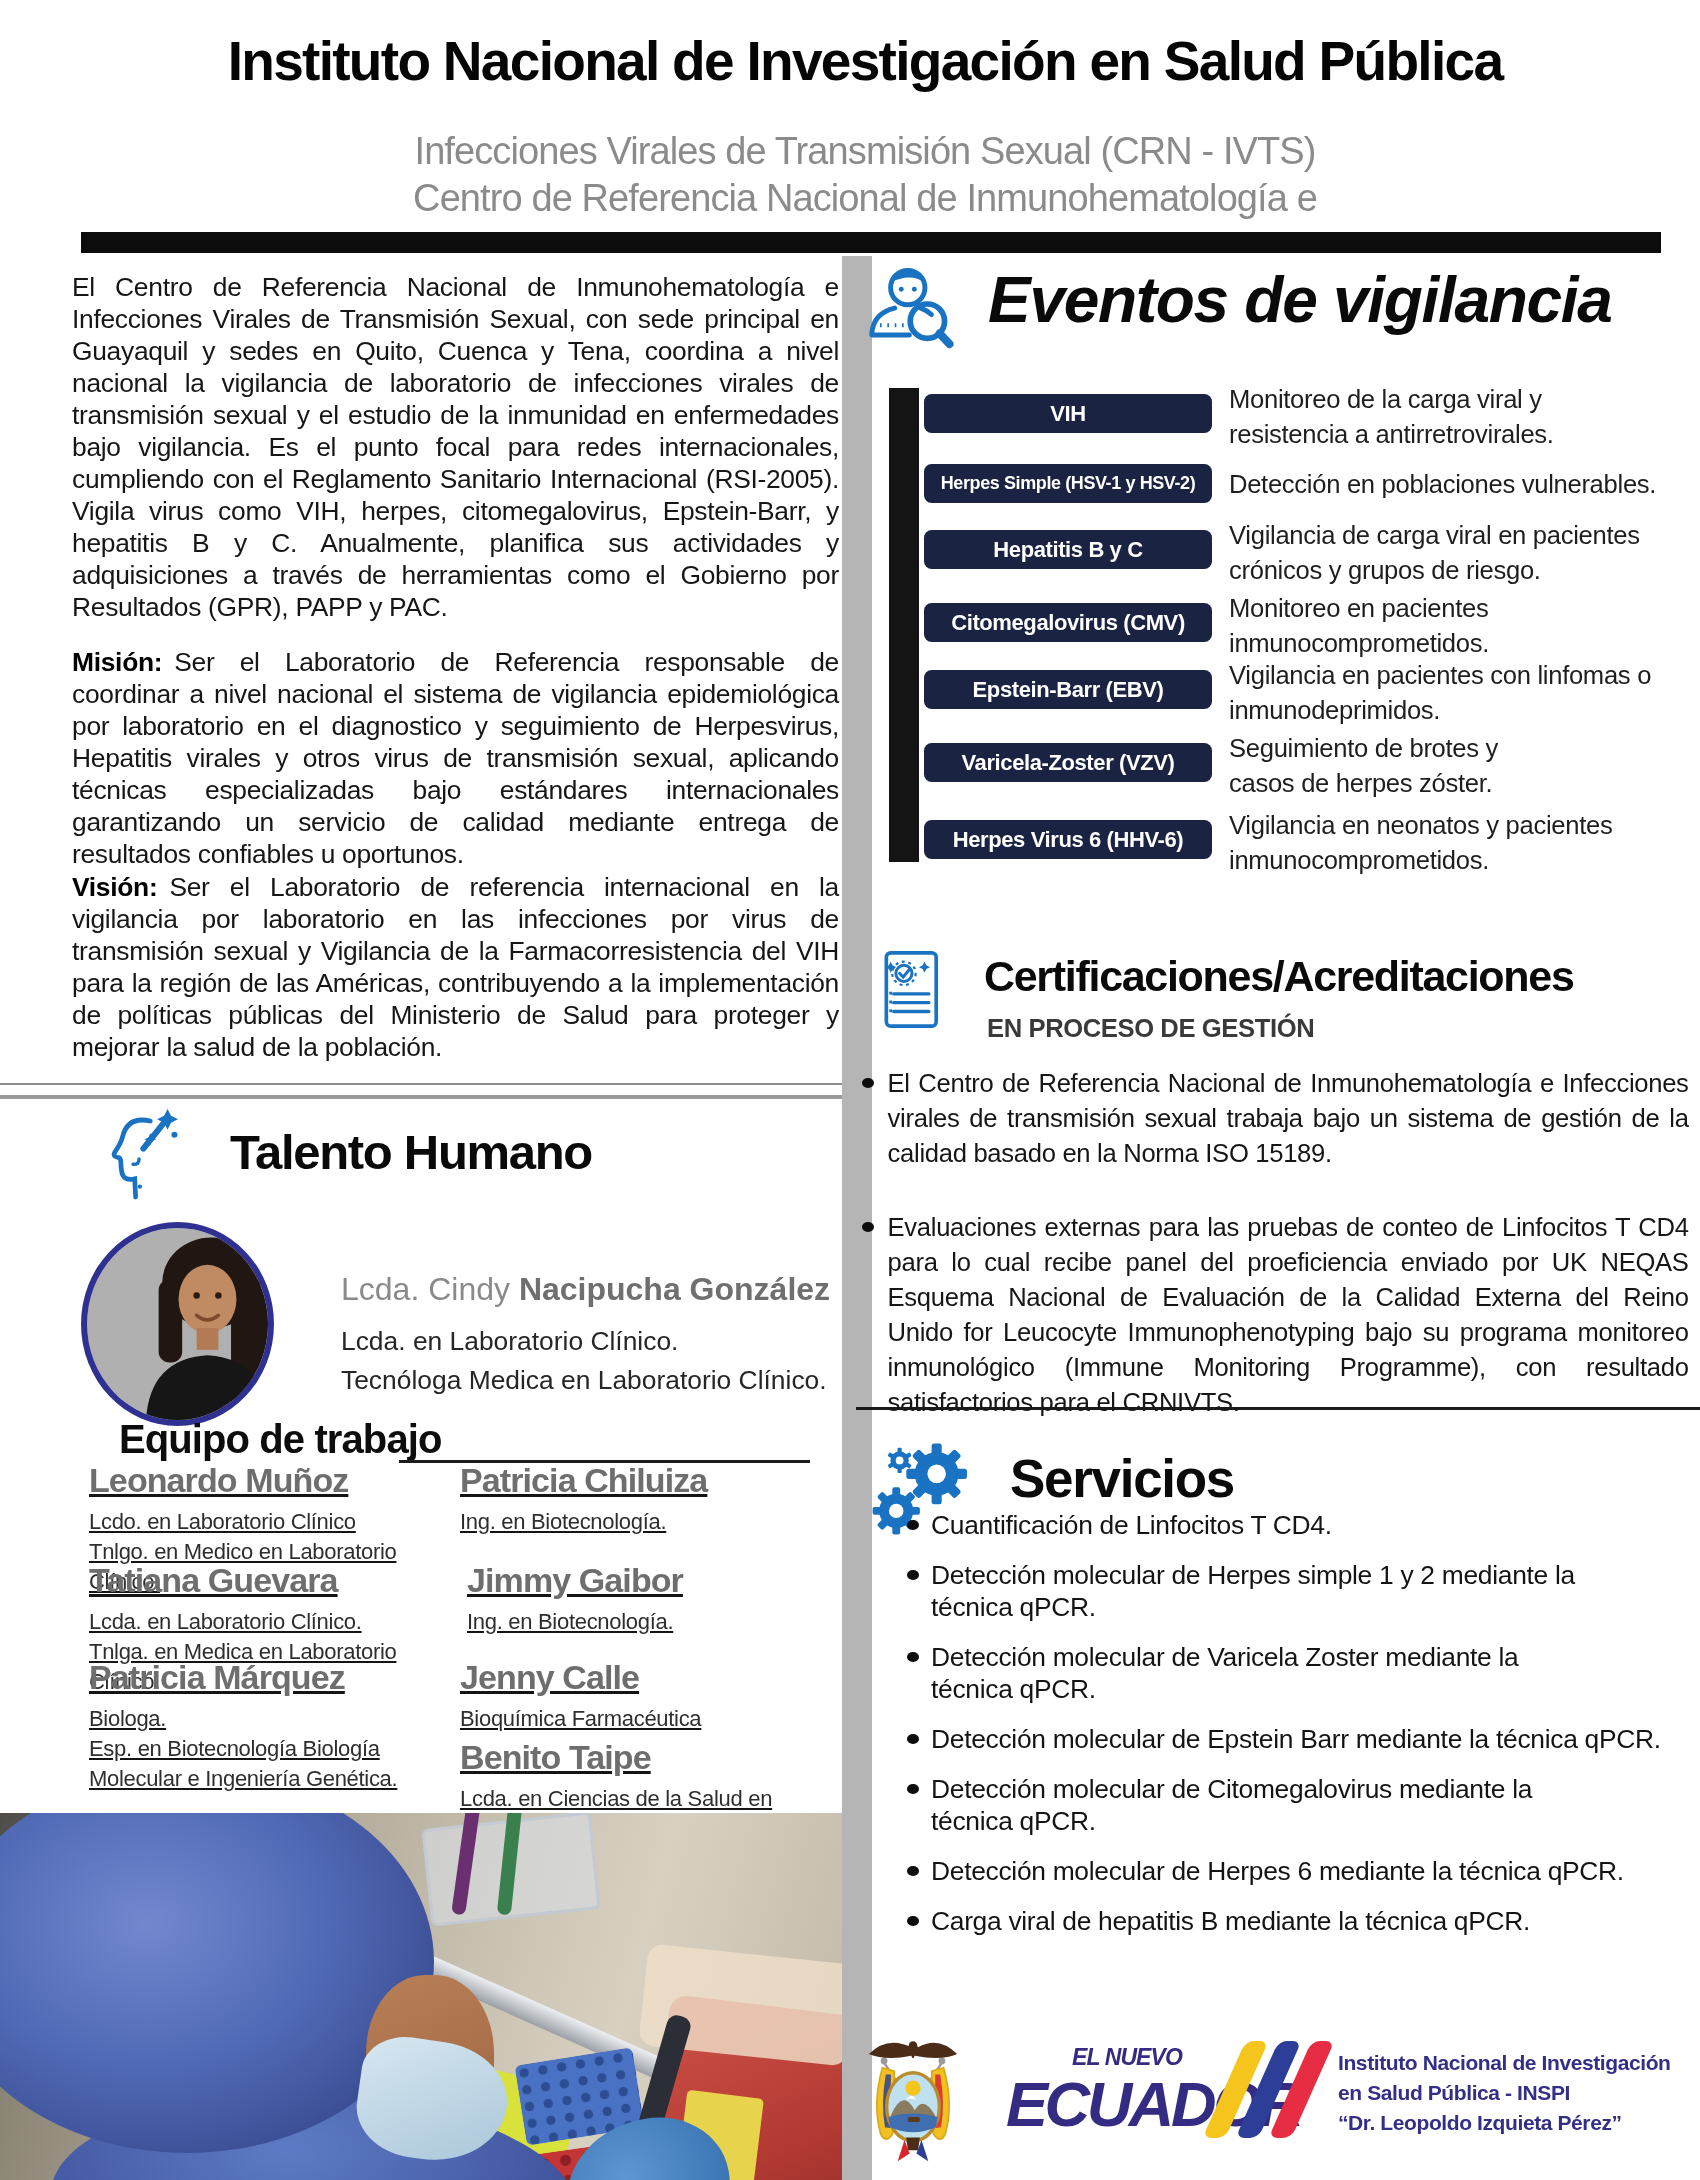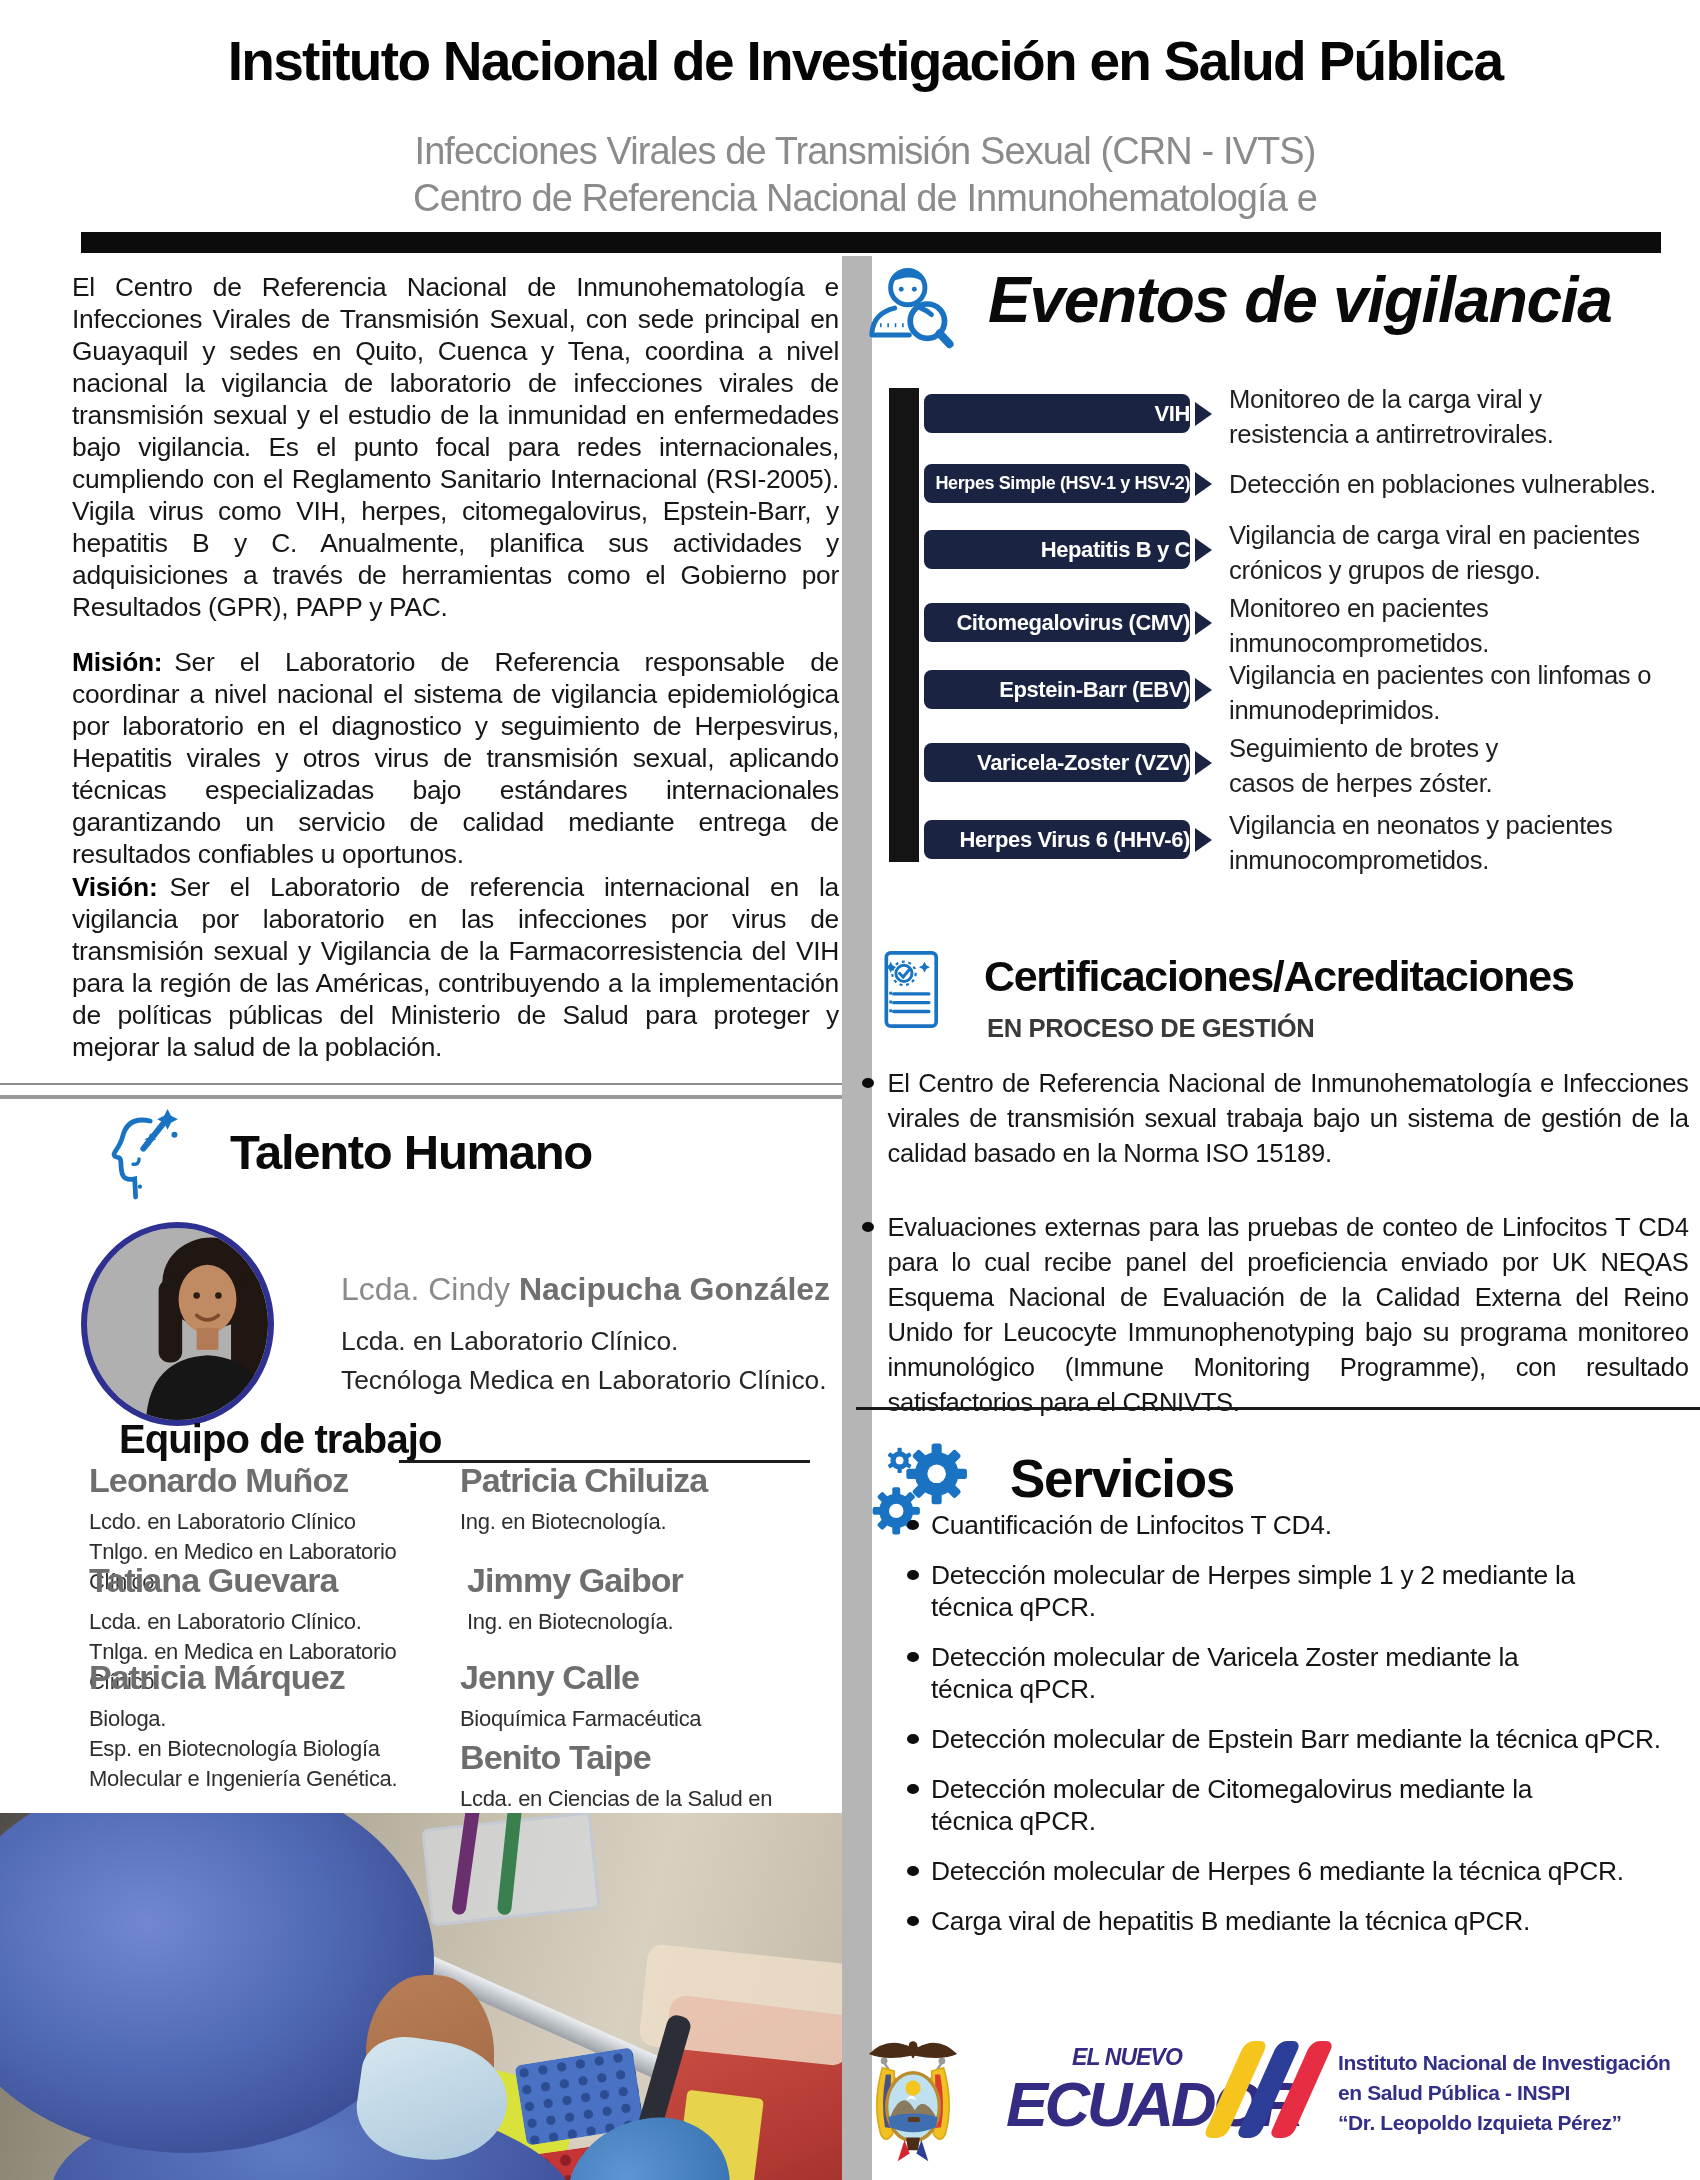--- a/index.html
+++ b/index.html
@@ -36,23 +36,23 @@
   .events-title { left:958px; top:263px; font-size:64px;font-style:italic; }
   .cert-title { left:954px; top:952px; font-size:43px; }
   .cert-sub { left:957px; top:1014px; font-size:25.6px; font-weight:bold; color:#3a3a3a; letter-spacing:-0.4px; }
   .services-title { left:980px; top:1448px; font-size:53px; }
 
   .icon-box { position:absolute; }
 
   
   .timeline { left:889px; top:388px; width:4.3px; height:474px; background:#141414; }
   .ev-row { position:absolute; left:924px; width:771px; height:39px; }
-  .ev-badge { position:absolute; left:0; top:0; width:266px; height:39px;
+  .ev-badge { position:absolute; left:0; top:0; width:288px; height:39px;
     background:#1b2342; border-radius:7.7px; color:#ffffff; font-weight:bold;
-    font-size:22px; text-align:right; line-height:39px; letter-spacing:-0.4px; white-space:nowrap; }
+    font-size:22px; text-align:center; line-height:39px; letter-spacing:-0.4px; white-space:nowrap; }
   .ev-badge.sm { font-size:18px; }
   .ev-arrow { position:absolute; left:271px; top:7.7px; width:0; height:0;
     border-top:12px solid transparent; border-bottom:12px solid transparent;
     border-left:17px solid #1b2342; }
   .ev-desc { position:absolute; left:305px; width:477px; font-size:25.6px;
     line-height:35px; color:#1e1e1e; letter-spacing:-0.3px; white-space:pre-line; }
   .ev-desc.two { top:-12px; }
   .ev-desc.one { top:2.6px; }
 
   
@@ -76,21 +76,21 @@
 
   
   .portrait { left:81px; top:1222px; width:193px; height:204px; border-radius:50%;
     border:6px solid #2f3192; overflow:hidden; background:#b0b0b0; }
   .lead-name { left:311px; top:1271px; font-size:32px; color:#8a8a8a; white-space:nowrap; }
   .lead-name b { color:#6f6f6f; }
   .lead-roles { left:311px; top:1322px; font-size:26.4px; line-height:39px; color:#262626; }
   .team-heading { left:89px; top:1417px; font-size:40px; font-weight:bold;
     letter-spacing:-0.9px; color:#0d0d0d; }
   .team-underline { left:399px; top:1460px; width:411px; height:2.6px; background:#1c1c1c; }
-  .member { position:absolute; }
+  .member { position:absolute;text-decoration:underline; }
   .m-name { font-size:34px; font-weight:bold; color:#6e6e6e; letter-spacing:-0.9px;
     margin-bottom:6.8px; white-space:nowrap; }
   .m-role { font-size:22px; line-height:30px; color:#2e2e2e; letter-spacing:-0.3px; }
 
   
   .lab-photo { left:0; top:1813px; width:842px; height:368px; overflow:hidden;
     background:linear-gradient(105deg,#7e7869 0%,#a49d8d 25%,#c4bcab 50%,#d8d1c2 72%,#c2b7a5 100%); }
   .lab-photo > div { position:absolute; }
   .ph-shadow { left:0; top:0; width:358px; height:119px;
     background:linear-gradient(135deg,rgba(40,40,45,.55),rgba(40,40,45,0) 70%); }

